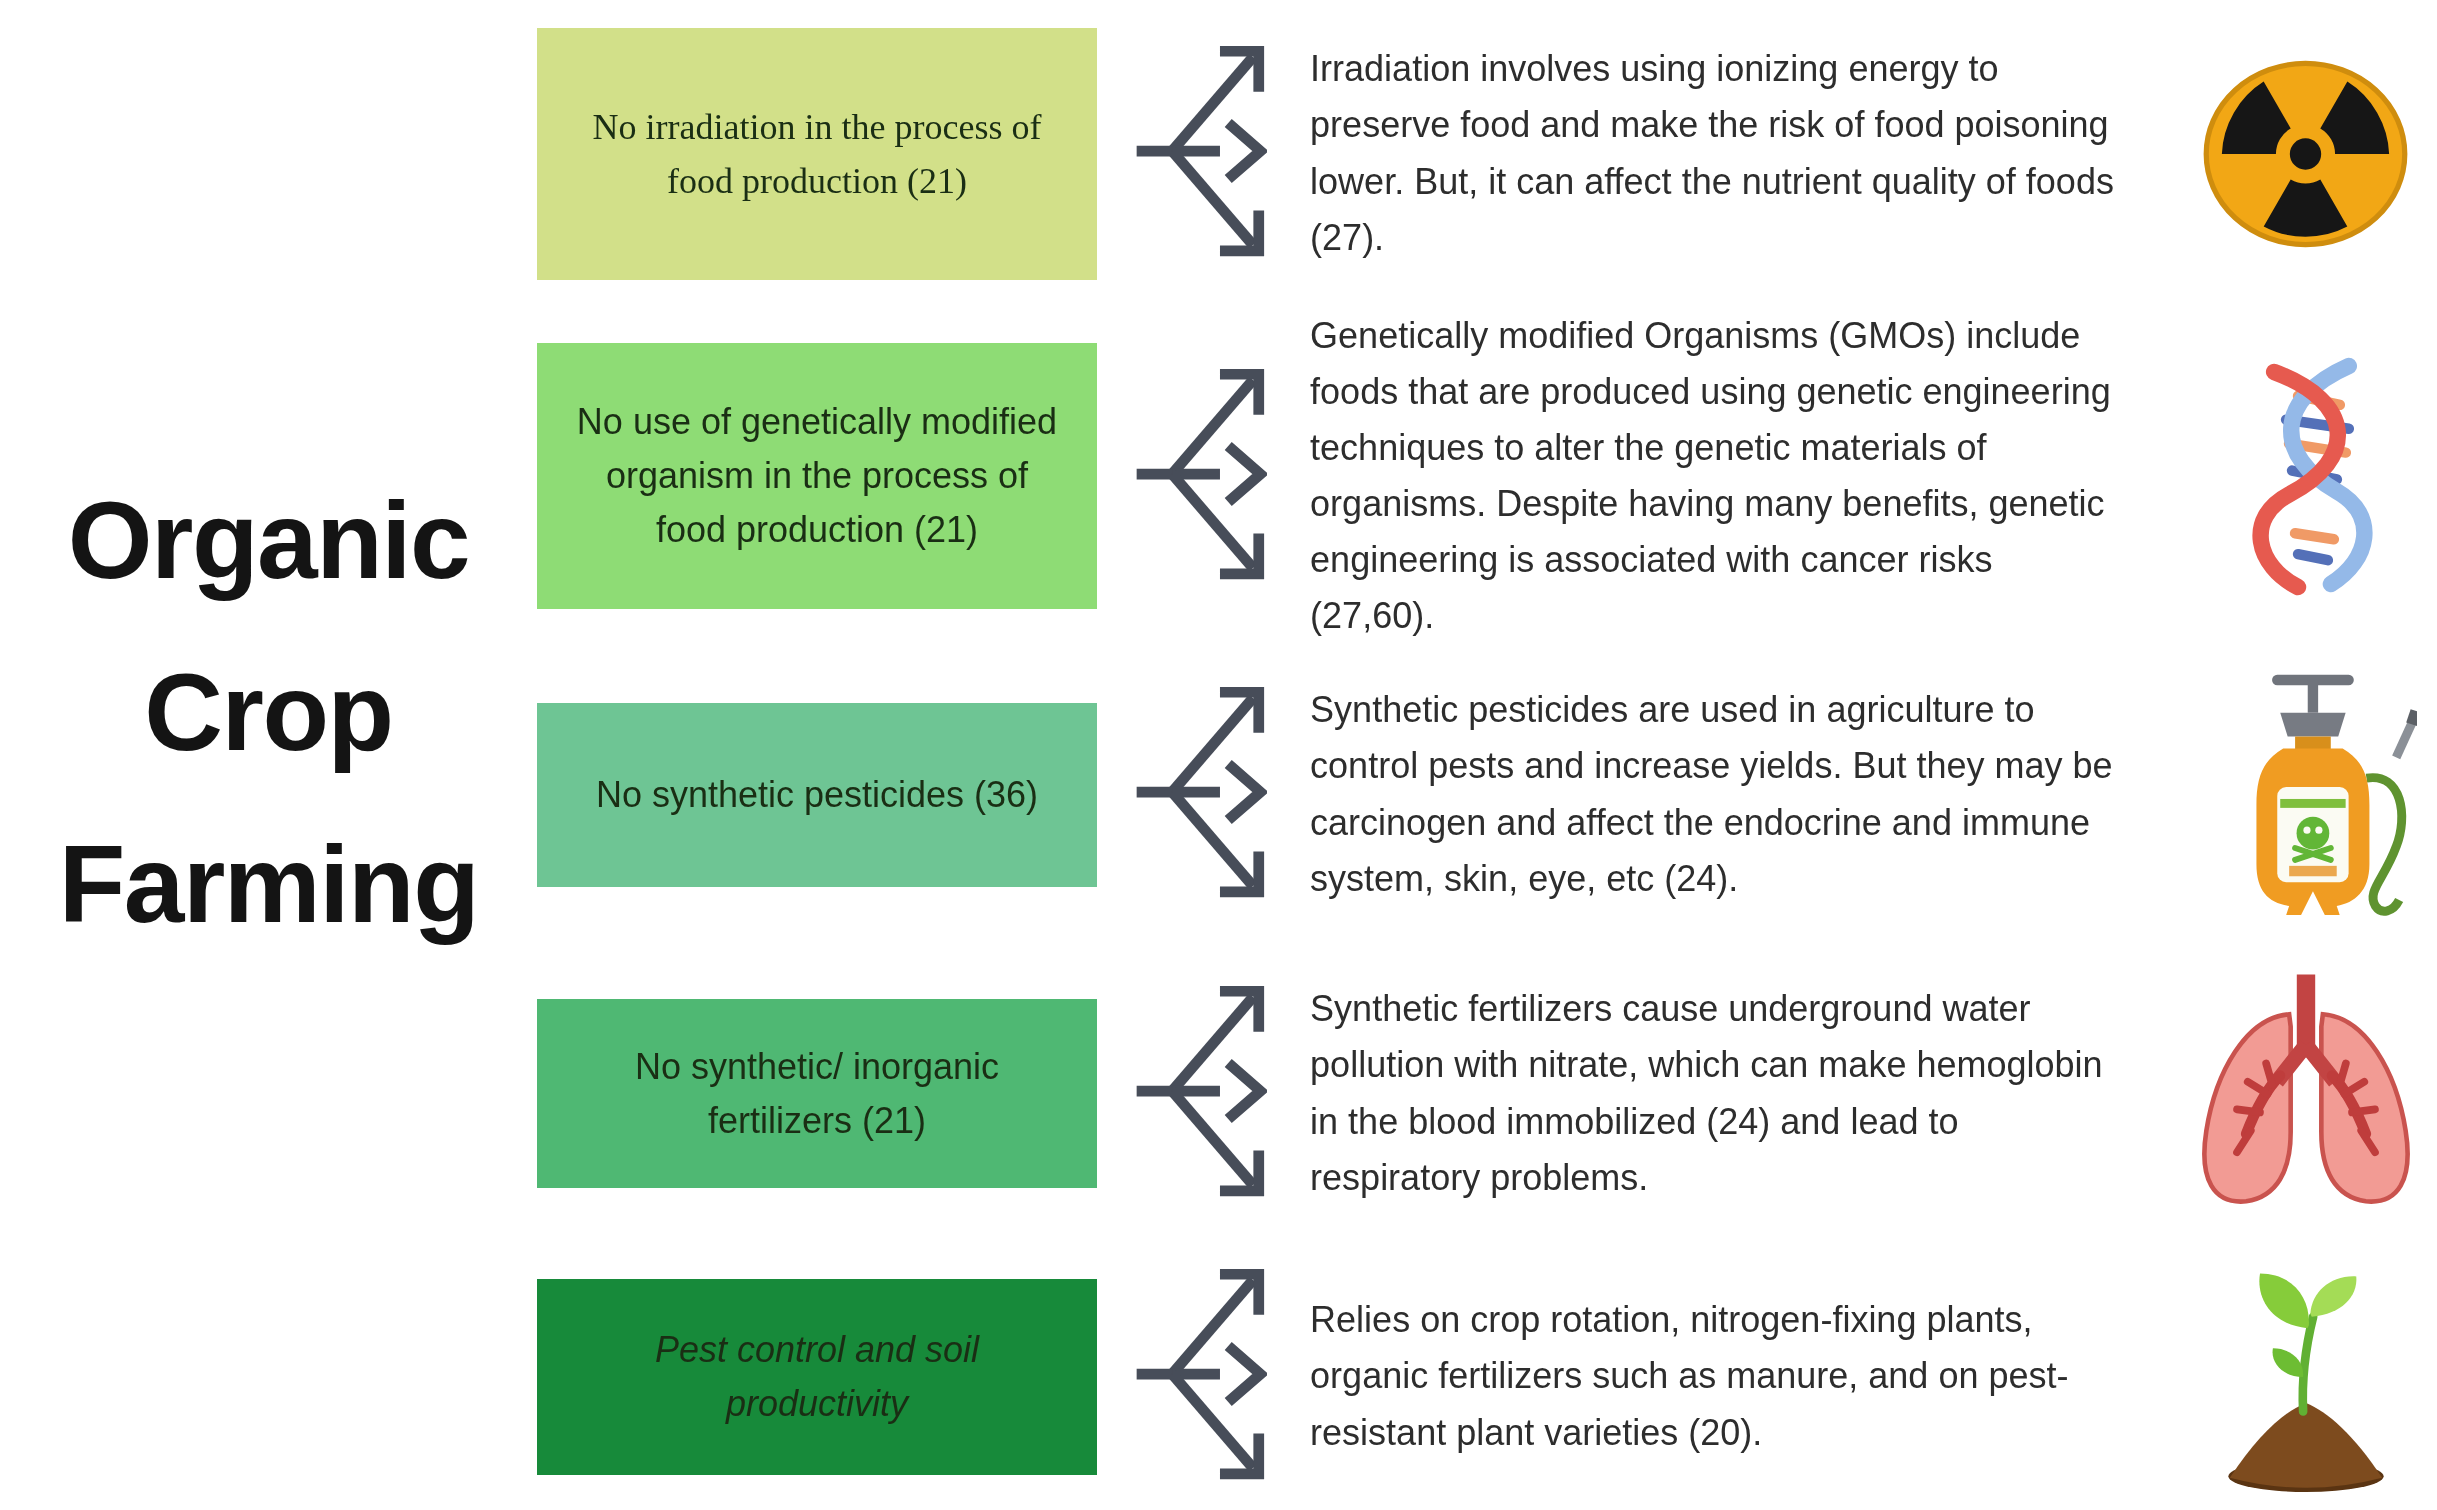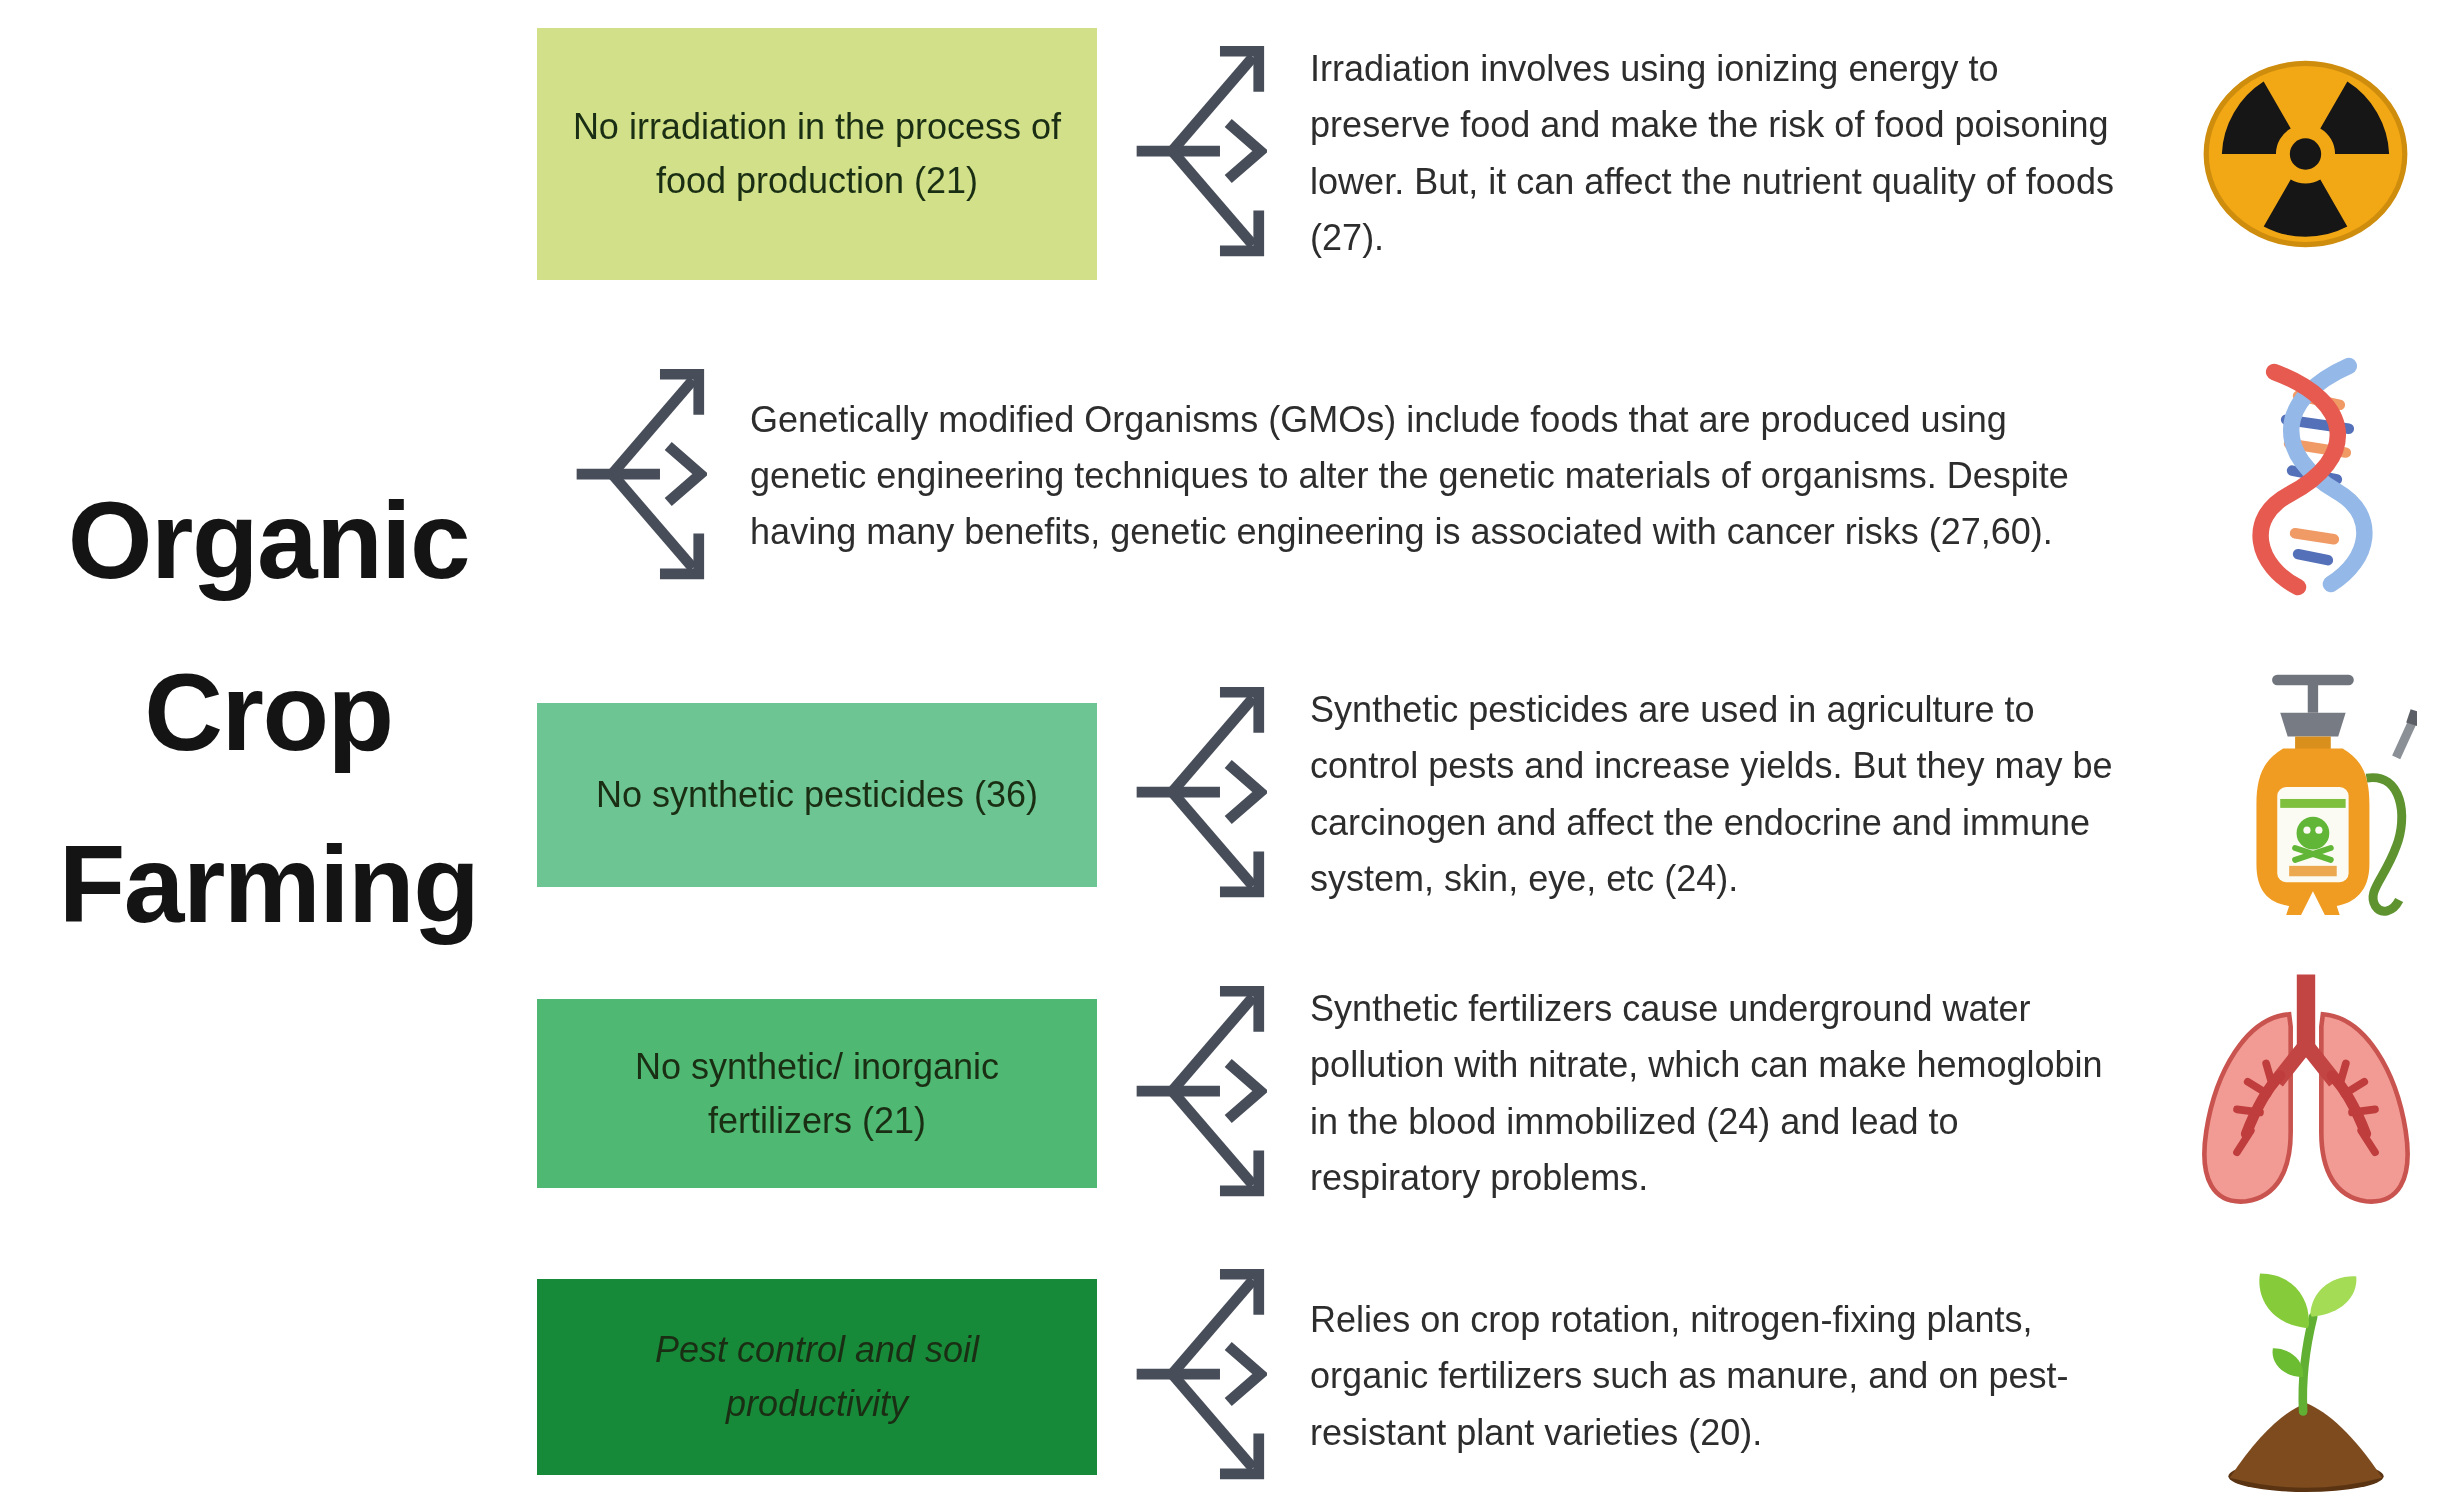--- a/index.html
+++ b/index.html
@@ -28,21 +28,21 @@
   .row:nth-child(4){ height:299px; }
   .row:nth-child(5){ height:267px; }
   .box {
     flex:0 0 560px; width:560px;
     display:flex; align-items:center; justify-content:center;
     text-align:center;
     font-size:36px; line-height:1.5;
     color: var(--box-text, #1a2e14);
     padding:0 32px;
   }
-  .row:nth-child(1) .box { height:252px; background:var(--box1,#d2e089); }
+  .row:nth-child(1) .box { height:252px; background:var(--box1,#d2e089);font-family:Liberation Serif, serif; }
   .row:nth-child(2) .box { height:266px; background:var(--box2,#8edc75); }
   .row:nth-child(3) .box { height:184px; background:var(--box3,#6ec594); }
   .row:nth-child(4) .box { height:189px; background:var(--box4,#4fb873); }
   .row:nth-child(5) .box { height:196px; background:var(--box5,#178a3a);font-style:italic; }
   .arrow-wrap {
     flex:0 0 207px;
     display:flex; align-items:center; justify-content:center;
     color: var(--arrow, #474d59);
   }
   .desc {
@@ -84,20 +84,21 @@
           <circle cx="60" cy="55" r="9"></circle>
           <path id="wedge" d="M 68.5 69.7 A 17 17 0 0 1 51.5 69.7 L 36 96.6 A 48 44 0 0 0 84 96.6 Z"></path>
           <use href="#wedge" transform="rotate(120 60 55)"></use>
           <use href="#wedge" transform="rotate(240 60 55)"></use>
         </g>
       </svg>
     </div>
   </div>
 
   <div class="row">
+    <div class="box">No use of genetically modified organism in the process of food production (21)</div>
     <div class="arrow-wrap">
       <svg width="132" height="215" viewBox="0 0 160 260" fill="none" stroke="currentColor" stroke-width="13">
         <path d="M 2 127 H 45"></path>
         <path d="M 45 127 L 143 13"></path>
         <path d="M 103 6 H 150 V 55"></path>
         <path d="M 45 127 H 103"></path>
         <path d="M 113 93 L 152 127 L 113 161"></path>
         <path d="M 45 127 L 143 241"></path>
         <path d="M 103 248 H 150 V 199"></path>
       </svg>

